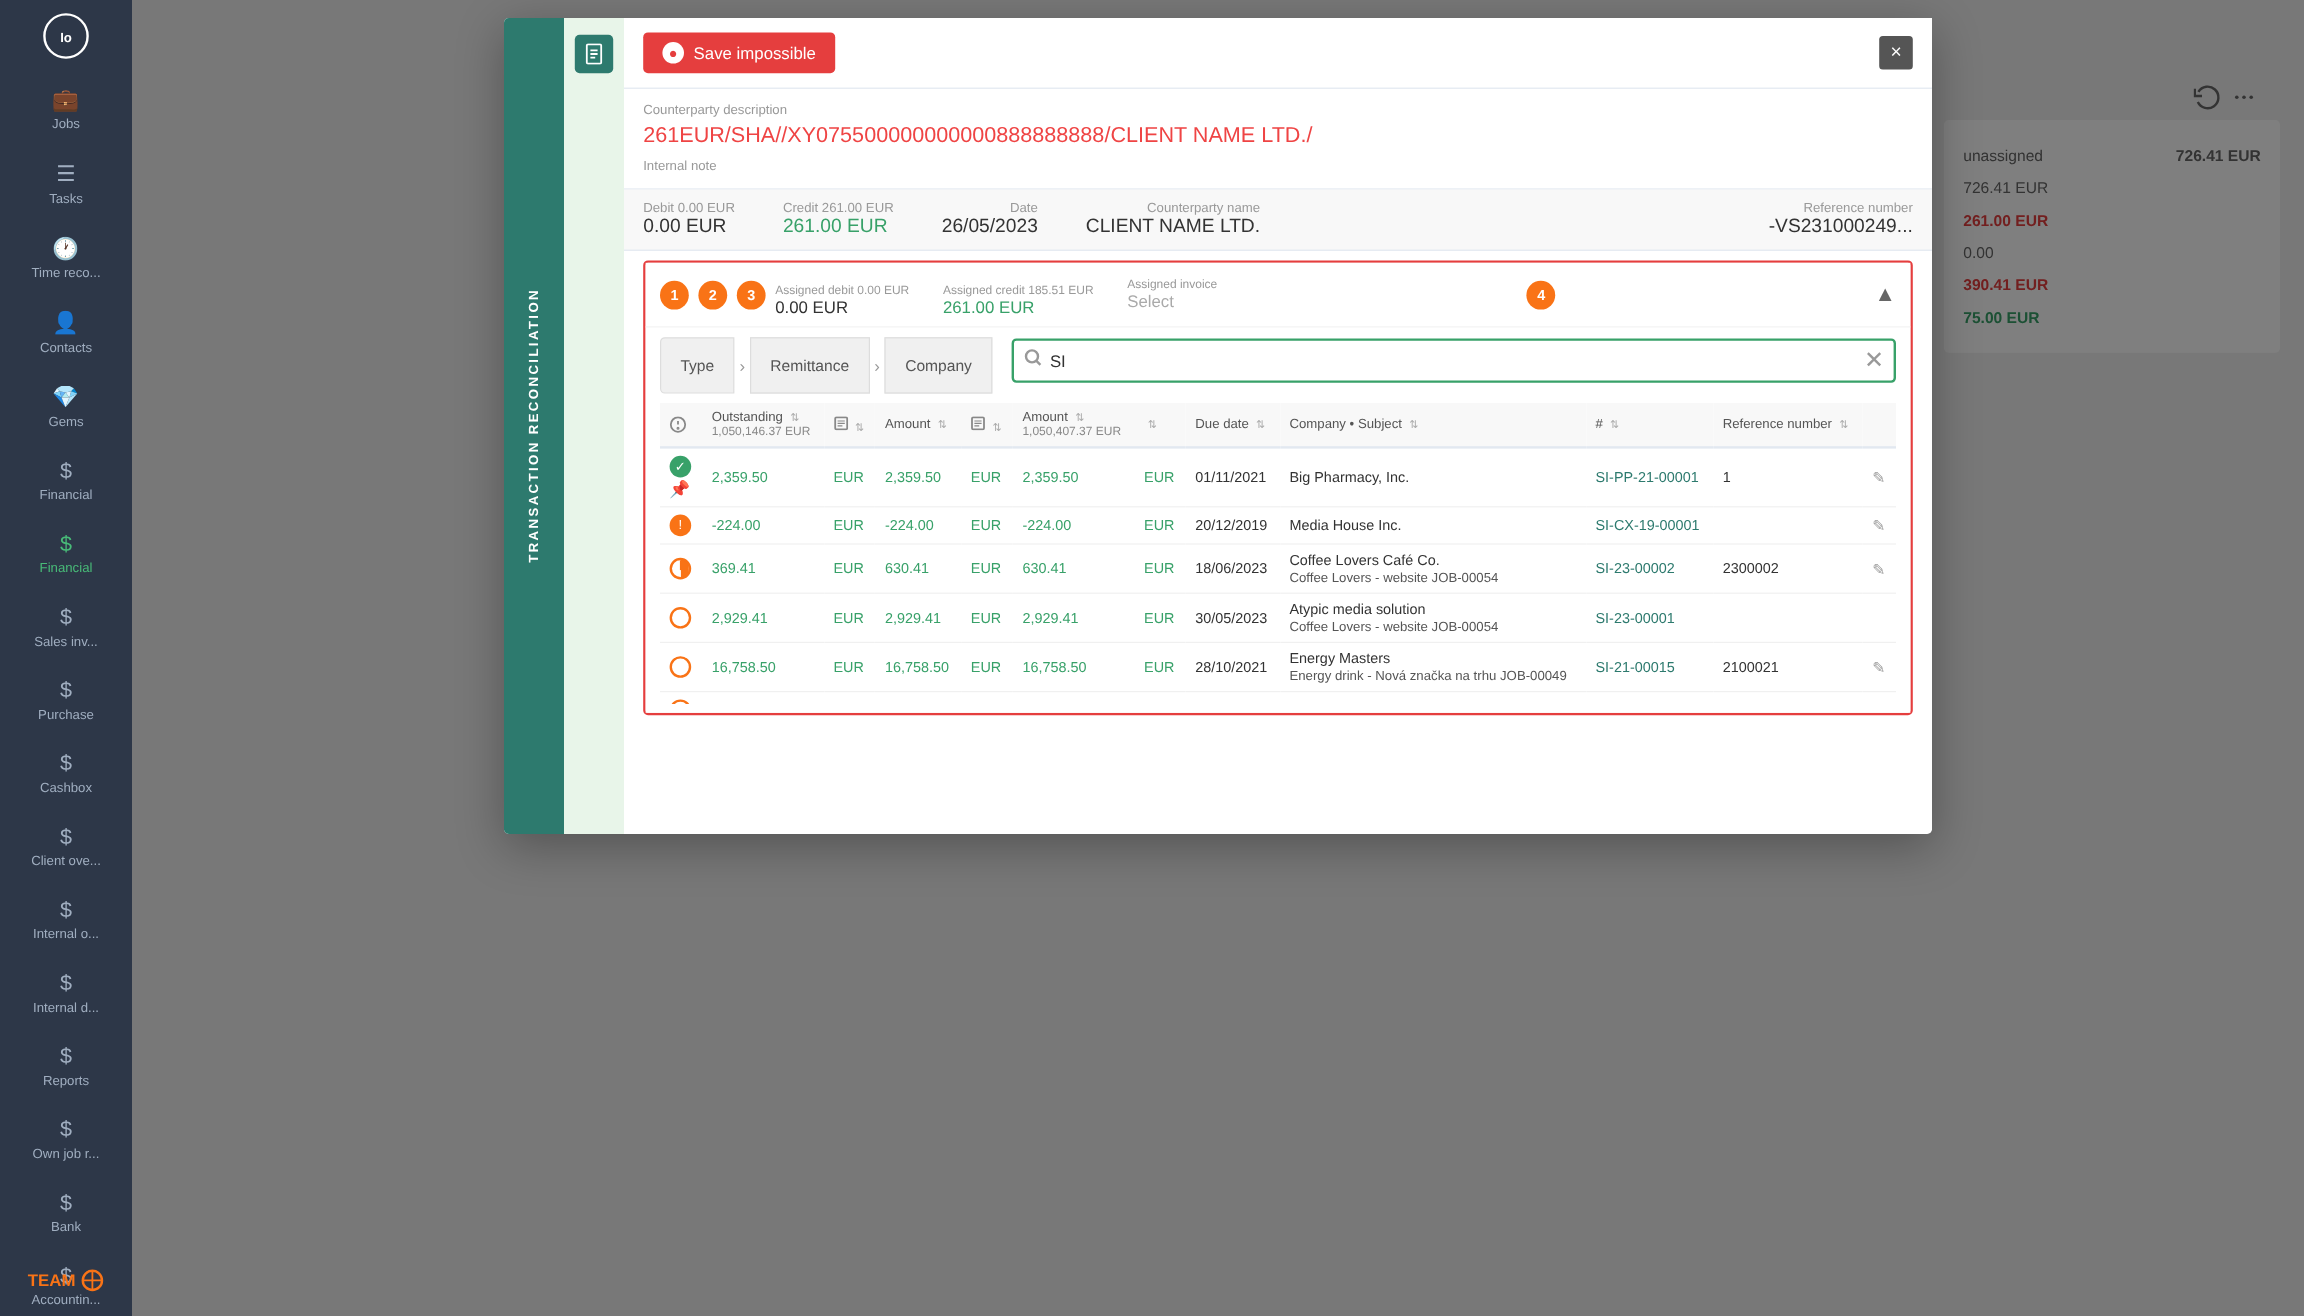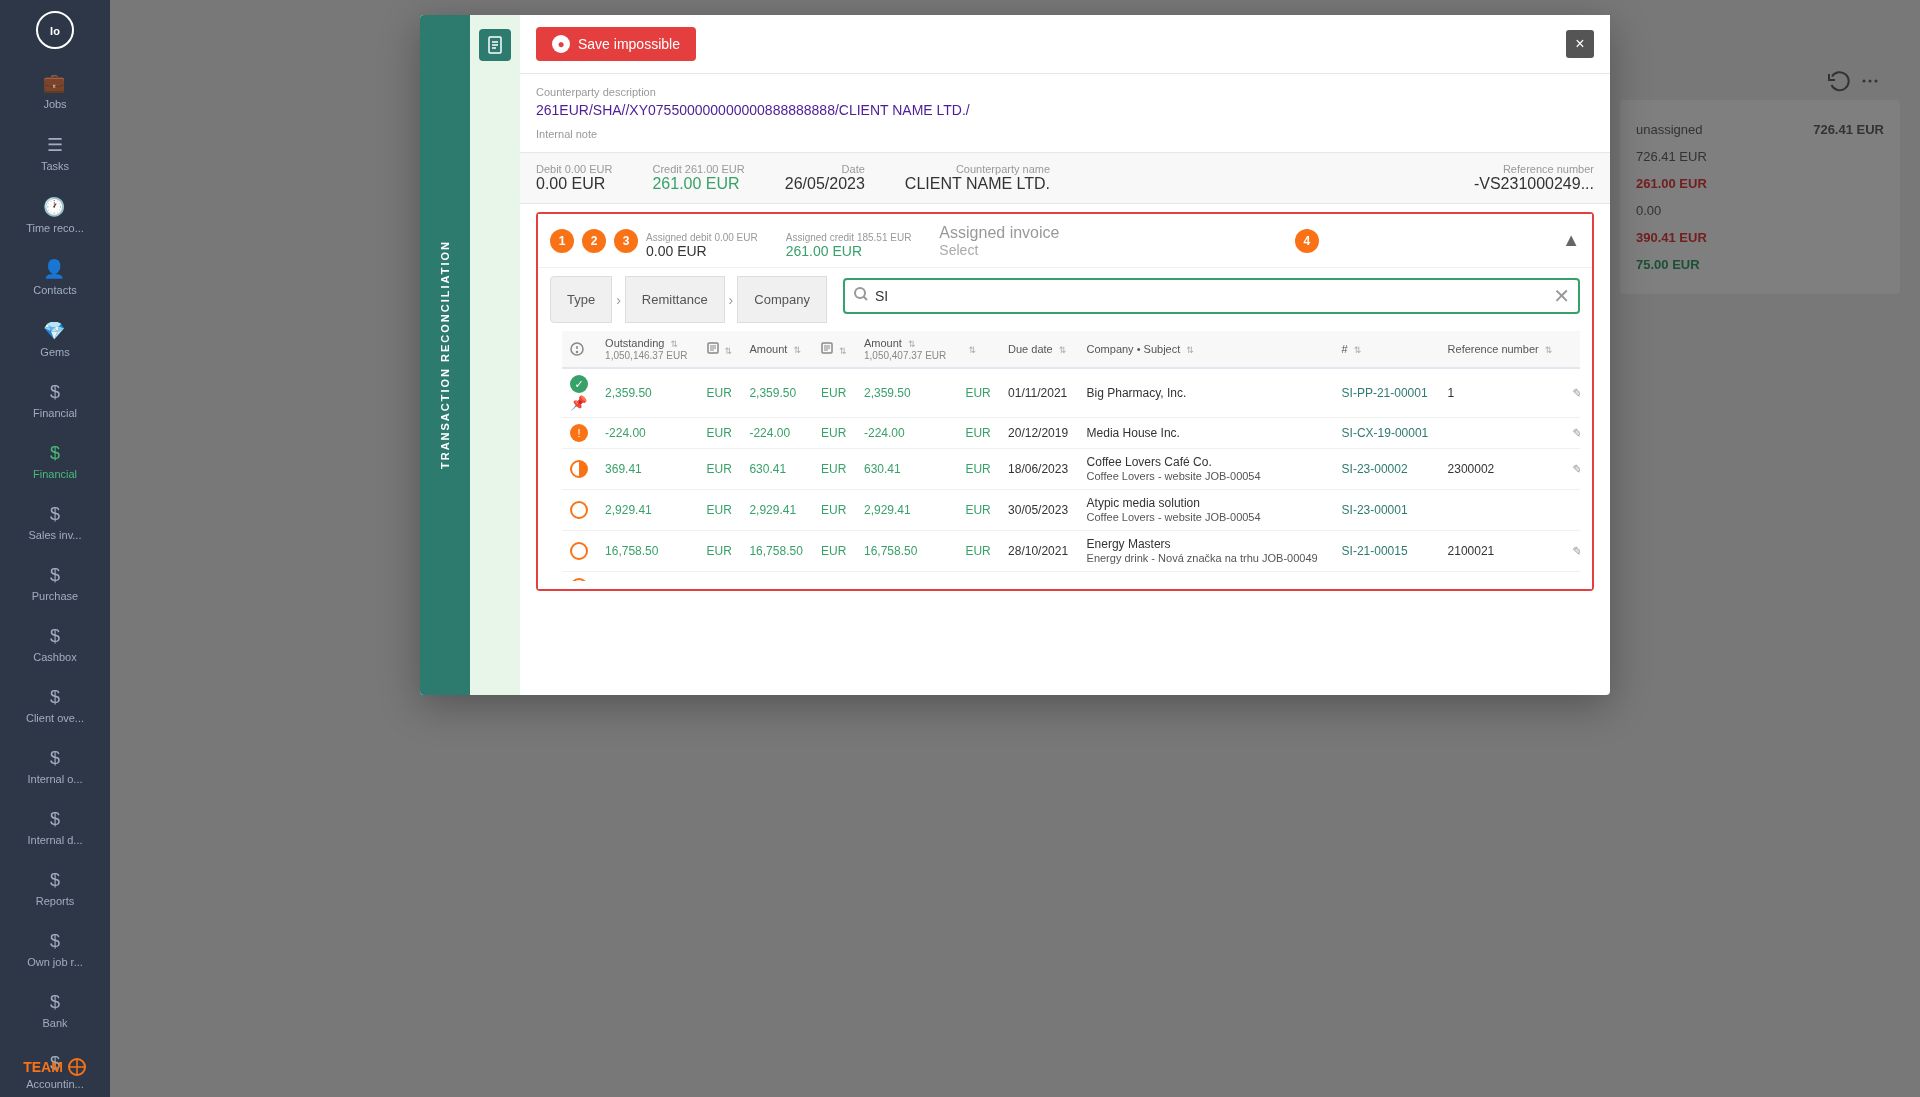--- a/index.html
+++ b/index.html
@@ -272,22 +272,22 @@
     .counterparty-section {
       padding: 12px 16px;
       border-bottom: 1px solid #e2e8f0;
     }
     .field-label {
       font-size: 11px;
       color: #999;
       margin-bottom: 4px;
     }
     .field-value {
-      font-size: 14px;
-      color: #4c1d95;
+      font-size: 18px;
+      color: #ef4444;
     }
     .internal-note-label {
       font-size: 11px;
       color: #999;
       margin-top: 10px;
     }
 
     
     .amounts-bar {
       display: flex;
@@ -355,21 +355,21 @@
       font-size: 10px;
       color: #999;
     }
     .recon-value {
       font-size: 14px;
       font-weight: 500;
     }
     .recon-value.green { color: #38a169; }
     .recon-value.dark { color: #333; }
     .assigned-invoice-label {
-      font-size: 16px;
+      font-size: 10px;
       color: #999;
       text-align: center;
     }
     .assigned-invoice-select {
       font-size: 14px;
       color: #aaa;
     }
     .recon-collapse-btn {
       margin-left: auto;
       background: none;
@@ -438,21 +438,20 @@
       color: #999;
       text-align: right;
       margin-bottom: 4px;
     }
 
     
     .invoice-table {
       width: 100%;
       border-collapse: collapse;
       font-size: 12px;
-      margin-left: 12px;
     }
     .invoice-table thead tr {
       border-bottom: 2px solid #e2e8f0;
       background: #f8f8f8;
     }
     .invoice-table th {
       padding: 6px 8px;
       text-align: left;
       color: #555;
       font-weight: 500;

